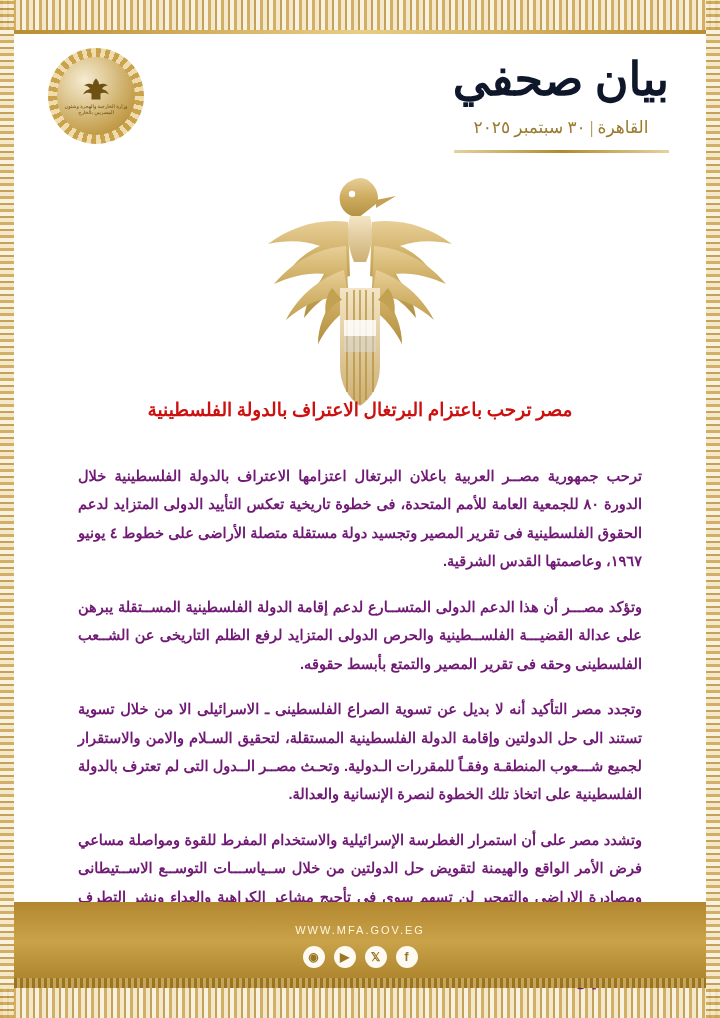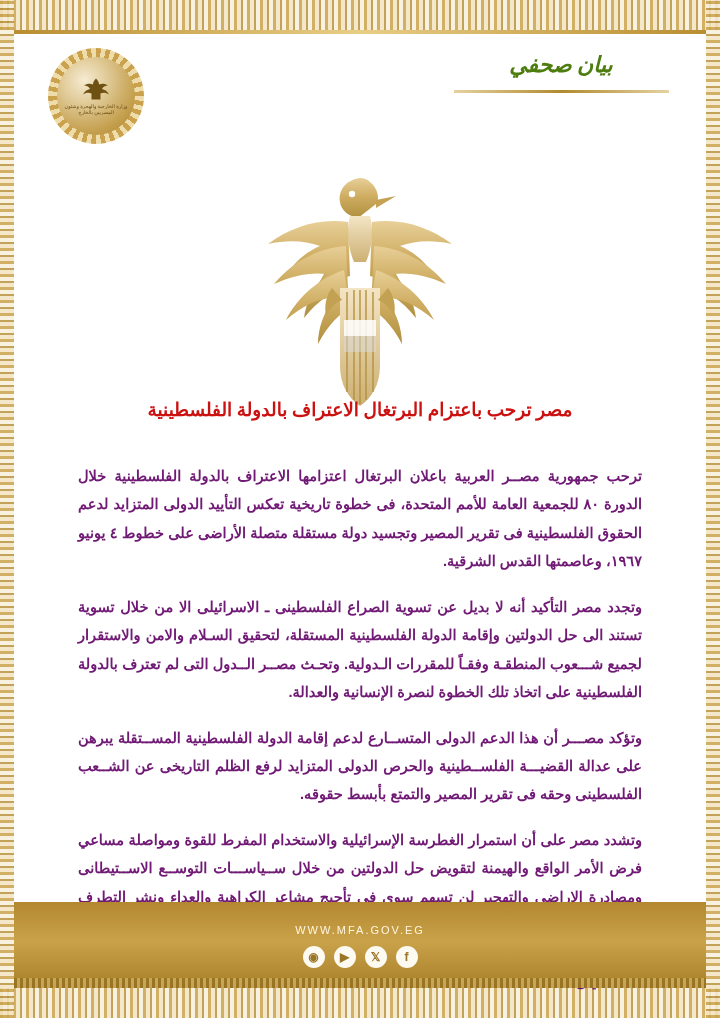--- a/index.html
+++ b/index.html
@@ -77,27 +77,26 @@
   }
   .title-block {
     position: absolute;
     right: 34px;
     top: 18px;
     text-align: center;
     width: 250px;
   }
   .press-title {
     font-family: "Liberation Serif", serif;
-    font-size: 22px;
+    font-size: 46px;
     font-weight: bold;
-    color: #4d7c0f;
+    color: #0f172a;
     letter-spacing: 2px;
     line-height: 1.2;
     direction: rtl;
-    font-style: italic;
   }
   .press-date {
     margin-top: 10px;
     font-size: 17px;
     color: #9a7a2c;
     direction: rtl;
     letter-spacing: 1px;
   }
   .title-underline {
     margin: 12px auto 0;
@@ -251,20 +250,21 @@
 
   <div class="inner-frame">
     <div class="gold-rule t"></div>
     <div class="gold-rule b"></div>
   </div>
 
   <div class="header">
 
     <div class="title-block">
       <div class="press-title">بيان صحفي</div>
+      <div class="press-date">القاهرة | ٣٠ سبتمبر ٢٠٢٥</div>
       <div class="title-underline"></div>
     </div>
 
     <div class="emblem">
       <div class="ring"></div>
       <div class="ring-inner">
         <svg class="mini-eagle" viewBox="0 0 60 50" aria-hidden="true">
           <path d="M30 4 C26 8 24 12 24 16 C18 14 12 14 6 18 C12 18 16 21 18 25 C12 26 7 30 4 36 C10 32 16 32 21 34 L21 46 L39 46 L39 34 C44 32 50 32 56 36 C53 30 48 26 42 25 C44 21 48 18 54 18 C48 14 42 14 36 16 C36 12 34 8 30 4 Z" fill="#6e5012"></path>
         </svg>
         <div class="mini-text">وزارة الخارجية والهجرة وشئون المصريين بالخارج</div>
@@ -318,22 +318,22 @@
 
       <path d="M132 118 C126 126 124 136 126 146 C130 138 136 132 142 130 Z" fill="#c3a152"></path>
       <path d="M188 118 C194 126 196 136 194 146 C190 138 184 132 178 130 Z" fill="#c3a152"></path>
     </svg>
   </div>
 
   <div class="content">
     <h1 class="headline">مصر ترحب باعتزام البرتغال الاعتراف بالدولة الفلسطينية</h1>
 
     <p class="para">ترحب جمهورية مصــر العربية باعلان البرتغال اعتزامها الاعتراف بالدولة الفلسطينية خلال الدورة ٨٠ للجمعية العامة للأمم المتحدة، فى خطوة تاريخية تعكس التأييد الدولى المتزايد لدعم الحقوق الفلسطينية فى تقرير المصير وتجسيد دولة مستقلة متصلة الأراضى على خطوط ٤ يونيو ١٩٦٧، وعاصمتها القدس الشرقية.</p>
+    <p class="para">وتؤكد مصـــر أن هذا الدعم الدولى المتســارع لدعم إقامة الدولة الفلسطينية المســتقلة يبرهن على عدالة القضيـــة الفلســطينية والحرص الدولى المتزايد لرفع الظلم التاريخى عن الشــعب الفلسطينى وحقه فى تقرير المصير والتمتع بأبسط حقوقه.</p>
     <p class="para">وتجدد مصر التأكيد أنه لا بديل عن تسوية الصراع الفلسطينى ـ الاسرائيلى الا من خلال تسوية تستند الى حل الدولتين وإقامة الدولة الفلسطينية المستقلة، لتحقيق السـلام والامن والاستقرار لجميع شـــعوب المنطقـة وفقـاً للمقررات الـدولية. وتحـث مصــر الــدول التى لم تعترف بالدولة الفلسطينية على اتخاذ تلك الخطوة لنصرة الإنسانية والعدالة.</p>
-    <p class="para">وتؤكد مصـــر أن هذا الدعم الدولى المتســارع لدعم إقامة الدولة الفلسطينية المســتقلة يبرهن على عدالة القضيـــة الفلســطينية والحرص الدولى المتزايد لرفع الظلم التاريخى عن الشــعب الفلسطينى وحقه فى تقرير المصير والتمتع بأبسط حقوقه.</p>
     <p class="para">وتشدد مصر على أن استمرار الغطرسة الإسرائيلية والاستخدام المفرط للقوة ومواصلة مساعي فرض الأمر الواقع والهيمنة لتقويض حل الدولتين من خلال ســياســـات التوســع الاســتيطانى ومصادرة الاراضى والتهجير لن تسهم سوى فى تأجيج مشاعر الكراهية والعداء ونشر التطرف والعنف بالمنطقة، وتؤكد مصر مجددا رفضها الكامل للتهجير تحت اى مسمى او ذريعة، وتشدد أن السبيل الوحيد لتحقيق السلم والامن المستدام بالمنطقة هو اعادة الحقوق المشروعة للشعب الفلسطينى.</p>
   </div>
 
   <div class="footer">
     <div class="footer-url">WWW.MFA.GOV.EG</div>
     <div class="socials">
       <div class="social">f</div>
       <div class="social">𝕏</div>
       <div class="social">▶</div>
       <div class="social">◉</div>

